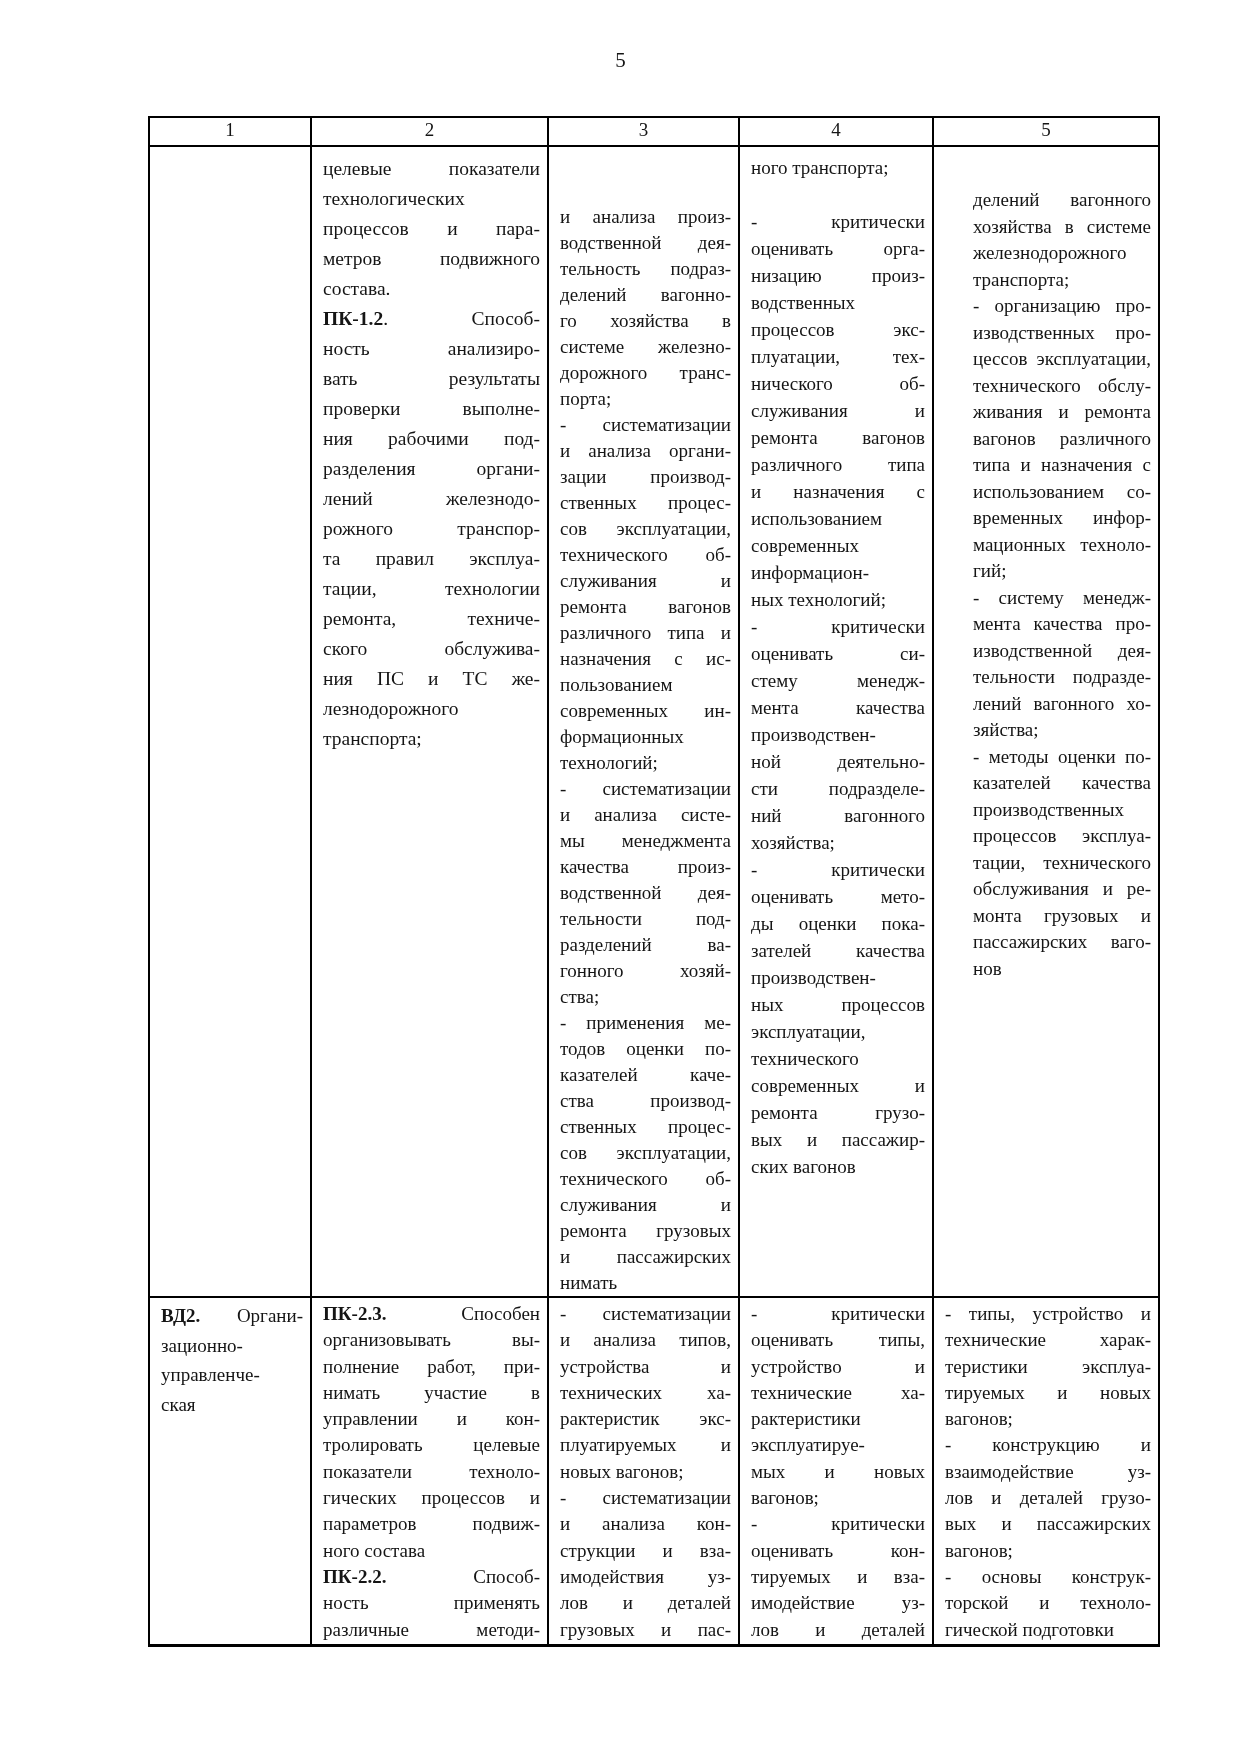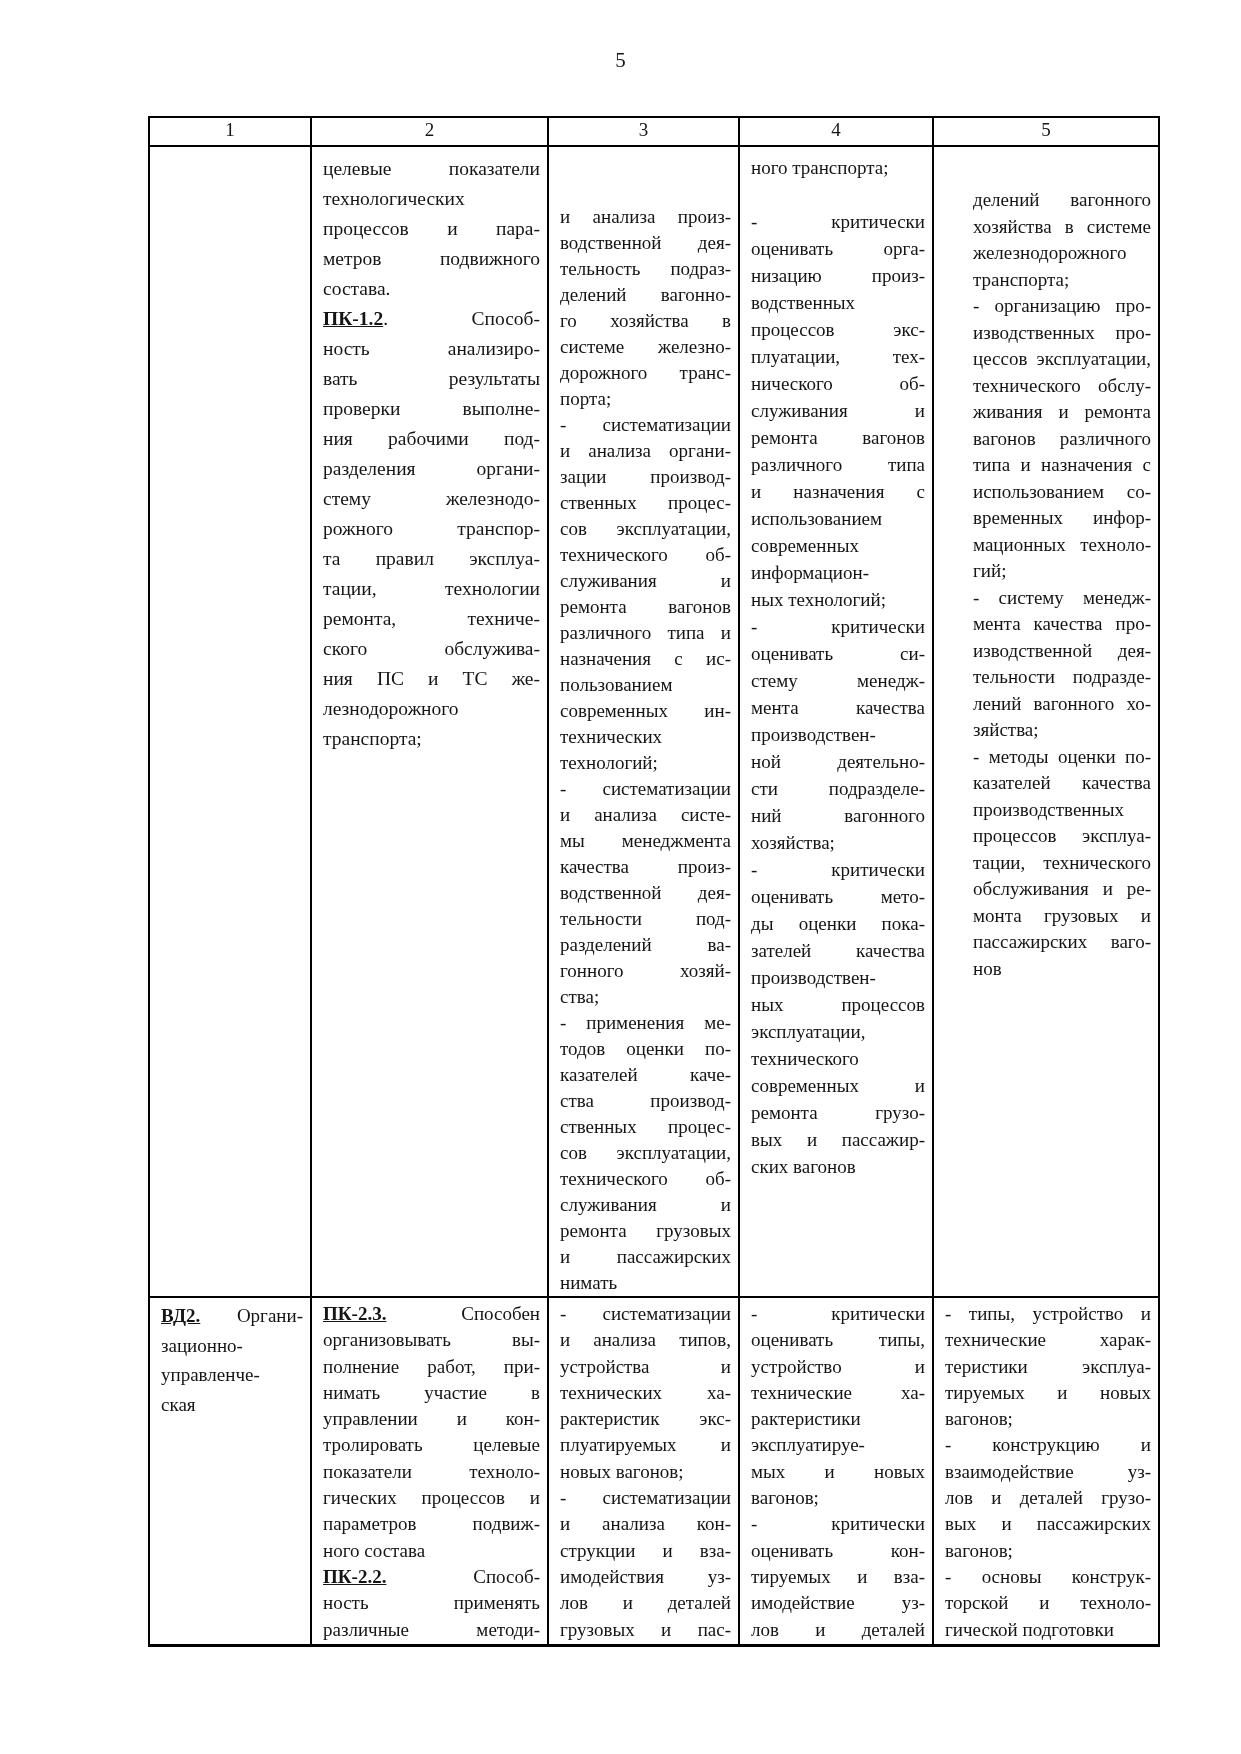--- a/index.html
+++ b/index.html
@@ -28,21 +28,21 @@
   .comp-table thead th {
     font-weight:normal; text-align:center;
     height:20px; padding:1px 0 4px 0; font-size:19px;
   }
   .comp-table tr.r1 td { border-bottom-width:3px; }
   tr.r0 td { height:1137px; }
   tr.r1 td { height:346px;margin-top:25px; }
   .cellpad { padding:0 7px 0 11px; }
   .line { text-align:justify; text-align-last:justify; white-space:normal; }
   .line.final { text-align:center; text-align-last:left; }
-  .para b { font-weight:bold;text-decoration:underline; }
+  .para b { font-weight:bold; }
   
   .r0 td.c1 .cellpad { padding-top:7px;  font-size:19.5px; line-height:30px; }
   .r0 td.c2 .cellpad { padding-top:37px; font-size:19px;   line-height:26px;margin-top:20px; }
   .r0 td.c3 .cellpad { padding-top:7px;  font-size:19px;   line-height:27px; }
   .r0 td.c4 .cellpad { padding-top:40px; font-size:19px;   line-height:26.5px;padding-left:39px; }
   .r1 td .cellpad    { padding-top:3px;  font-size:19px;   line-height:26.3px; }
   .r1 td.c0 .cellpad { line-height:29.5px; }
 </style>
 </head>
 <body>
@@ -81,21 +81,21 @@
                 <div class="line">метров подвижного</div>
                 <div class="line final">состава.</div>
               </div>
               <div class="para">
                 <div class="line"><b>ПК-1.2</b>. Способ-</div>
                 <div class="line">ность анализиро-</div>
                 <div class="line">вать результаты</div>
                 <div class="line">проверки выполне-</div>
                 <div class="line">ния рабочими под-</div>
                 <div class="line">разделения органи-</div>
-                <div class="line">стему железнодо-</div>
+                <div class="line">лений железнодо-</div>
                 <div class="line">рожного транспор-</div>
                 <div class="line">та правил эксплуа-</div>
                 <div class="line">тации, технологии</div>
                 <div class="line">ремонта, техниче-</div>
                 <div class="line">ского обслужива-</div>
                 <div class="line">ния ПС и ТС же-</div>
                 <div class="line">лезнодорожного</div>
                 <div class="line final">транспорта;</div>
               </div>
             </div>
@@ -118,21 +118,21 @@
                 <div class="line">зации производ-</div>
                 <div class="line">ственных процес-</div>
                 <div class="line">сов эксплуатации,</div>
                 <div class="line">технического об-</div>
                 <div class="line">служивания и</div>
                 <div class="line">ремонта вагонов</div>
                 <div class="line">различного типа и</div>
                 <div class="line">назначения с ис-</div>
                 <div class="line">пользованием</div>
                 <div class="line">современных ин-</div>
-                <div class="line">технических</div>
+                <div class="line">формационных</div>
                 <div class="line final">технологий;</div>
               </div>
               <div class="para">
                 <div class="line">- систематизации</div>
                 <div class="line">и анализа систе-</div>
                 <div class="line">мы менеджмента</div>
                 <div class="line">качества произ-</div>
                 <div class="line">водственной дея-</div>
                 <div class="line">тельности под-</div>
                 <div class="line">разделений ва-</div>

